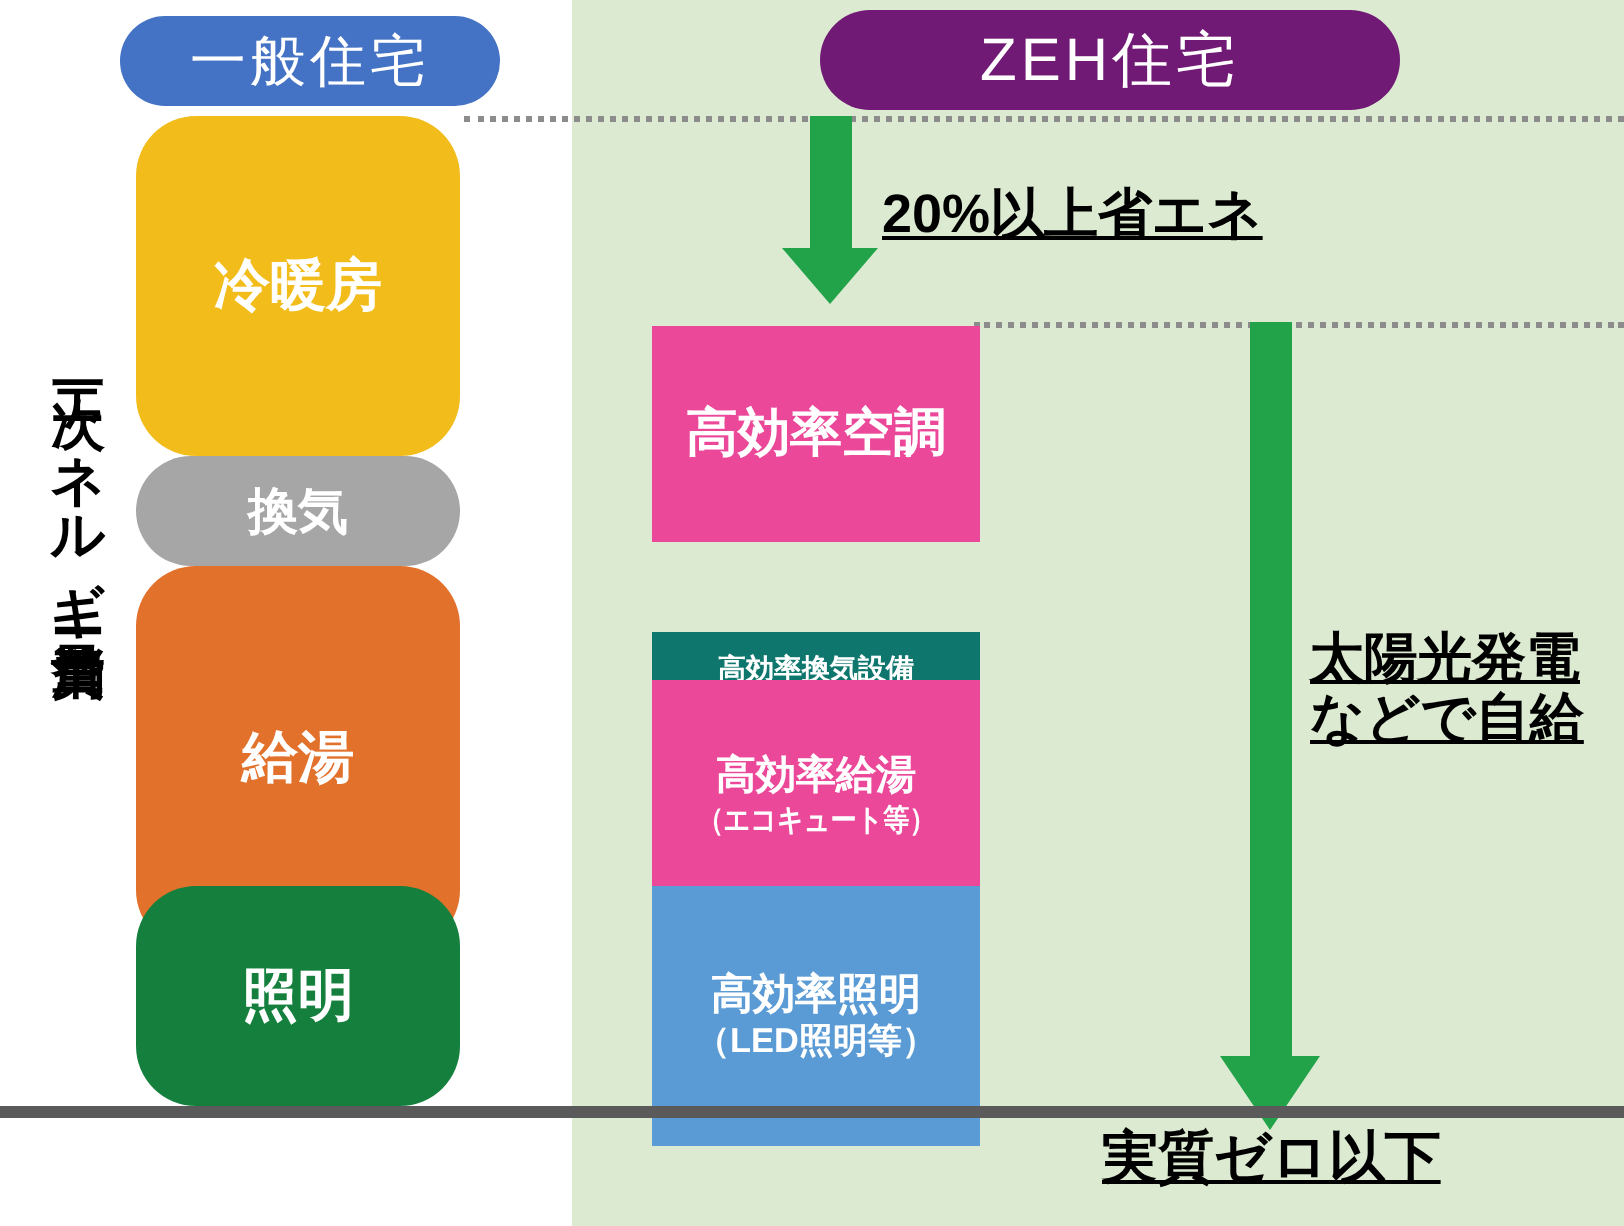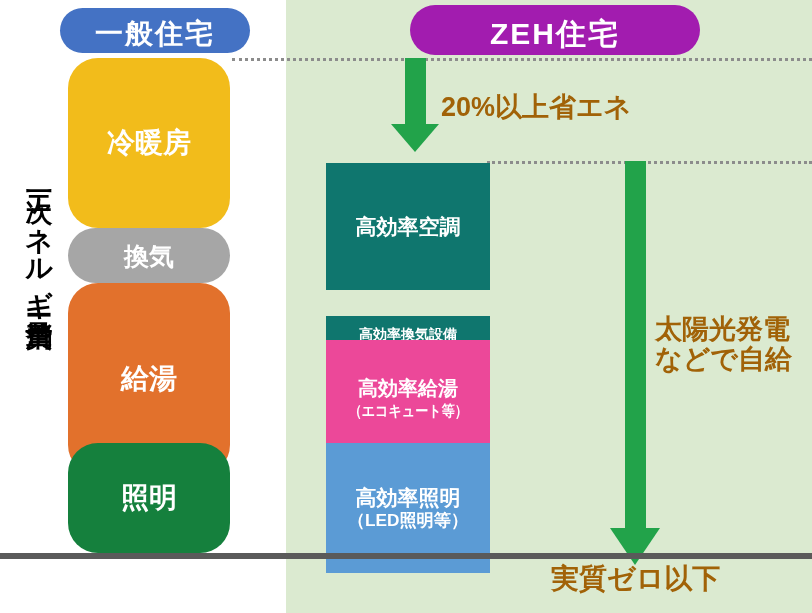--- a/index.html
+++ b/index.html
@@ -46,38 +46,38 @@
     height: 0;
     border-top: 3px dotted #8c8c8c;
   }
   .dotted-top    { left: 232px; top: 58px;  width: 580px; }
   .dotted-mid    { left: 487px; top: 161px; width: 325px; }
 
   
   .pill {
     position: absolute;
     display: flex;
-    align-items: flex-end;
+    align-items: center;
     justify-content: center;
     border-radius: 999px;
     color: #ffffff;
-    font-weight: bold;
+    font-weight: normal;
     letter-spacing: 2px;
     white-space: nowrap;
   }
   .pill-general {
     left: 60px;  top: 8px;
     width: 190px; height: 45px;
     background: #4472c4;
     font-size: 28px;
   }
   .pill-zeh {
     left: 410px; top: 5px;
     width: 290px; height: 50px;
-    background: #a21caf;
+    background: #701a75;
     font-size: 30px;
   }
 
   
   .axis-caption {
     position: absolute;
     left: 8px;
     top: 178px;
     width: 44px;
     color: #000000;
@@ -106,21 +106,21 @@
 
   
   .lbar { left: 68px; width: 162px; border-radius: 30px; }
   .l-heat { top: 58px;  height: 170px; background: #f2bc1b; font-size: 28px; }
   .l-vent { top: 228px; height: 55px;  background: #a6a6a6; font-size: 25px; }
   .l-water{ top: 283px; height: 192px; background: #e2712c; font-size: 28px; }
   .l-light{ top: 443px; height: 110px; background: #15803d; font-size: 28px; }
 
   
   .rbar { left: 326px; width: 164px; }
-  .r-ac   { top: 163px; height: 127px; background: #0f766e; font-size: 21px; }
+  .r-ac   { top: 163px; height: 108px; background: #ec4899; font-size: 26px; }
   .r-vent { top: 290px; height: 37px;  background: #0f766e; font-size: 14px; margin-top: 26px; }
   .r-water{ top: 340px; height: 116px; background: #ec4899; font-size: 20px; }
   .r-light{ top: 443px; height: 130px; background: #5b9bd5; font-size: 21px; }
   .sub {
     font-size: 0.82em;
     display: block;
     margin-top: 2px;
   }
   .sub-narrow {
     font-size: 0.76em;
@@ -156,24 +156,25 @@
   .arrow-solar .head {
     left: 610px; top: 528px;
     border-left: 25px solid transparent;
     border-right: 25px solid transparent;
     border-top: 37px solid #22a34a;
   }
 
   
   .anno {
     position: absolute;
-    color: #a16207;
+    color: #000000;
     font-weight: bold;
     white-space: nowrap;
     line-height: 1.12;
+    text-decoration: underline;
   }
   .anno-save  { left: 441px; top: 92px;  font-size: 27px; }
   .anno-solar { left: 655px; top: 314px; font-size: 27px; text-align: left; }
   .anno-zero  { left: 551px; top: 563px; font-size: 28px; }
 </style>
 </head>
 <body>
 
 <div id="stage">
 

